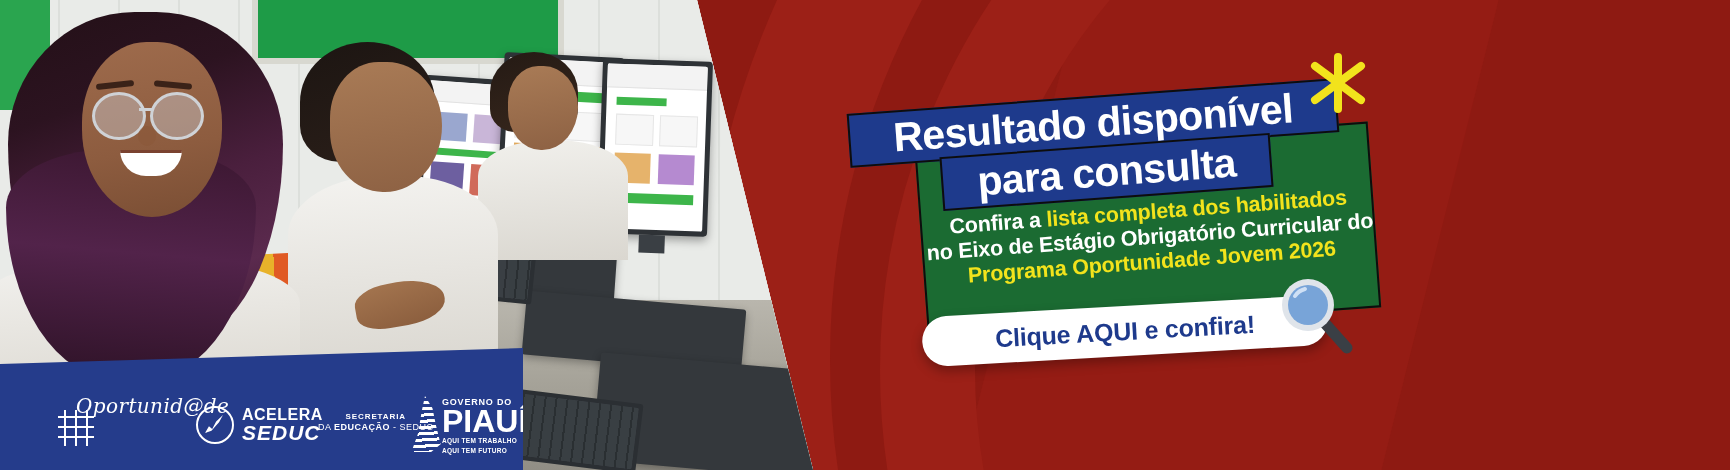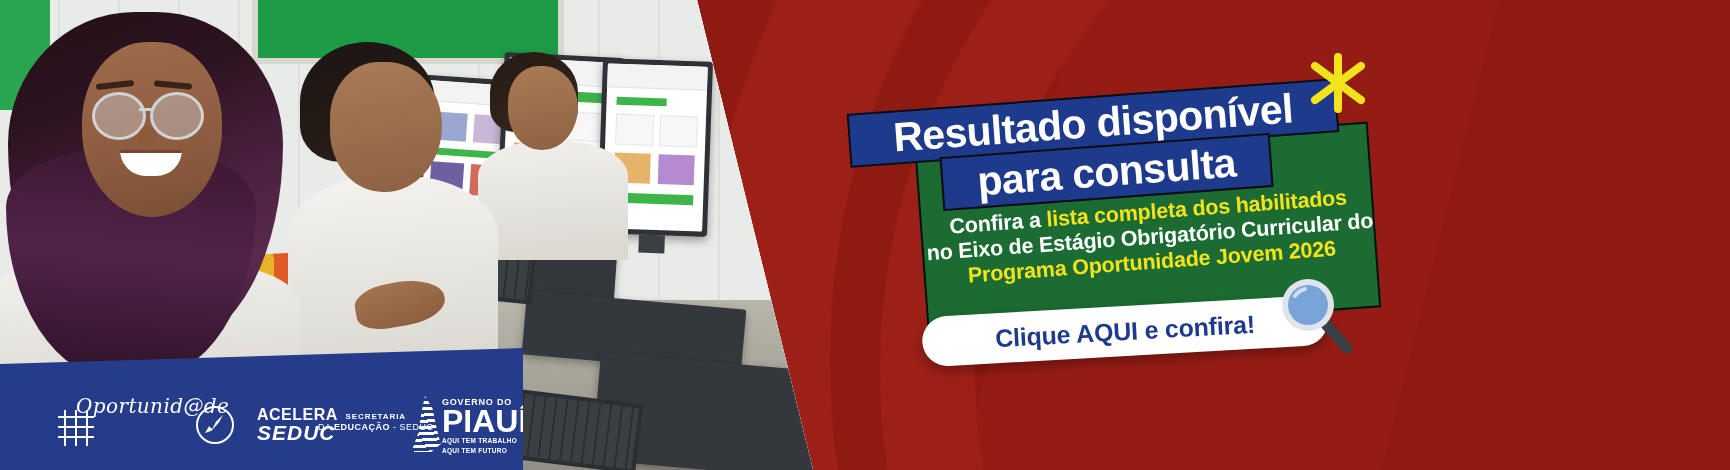--- a/index.html
+++ b/index.html
@@ -140,21 +140,21 @@
     background:
       linear-gradient(#fff,#fff) 0 6px/36px 2px no-repeat,
       linear-gradient(#fff,#fff) 0 16px/36px 2px no-repeat,
       linear-gradient(#fff,#fff) 0 26px/36px 2px no-repeat,
       linear-gradient(#fff,#fff) 6px 0/2px 36px no-repeat,
       linear-gradient(#fff,#fff) 17px 0/2px 36px no-repeat,
       linear-gradient(#fff,#fff) 28px 0/2px 36px no-repeat;
   }
 
   
-  #logo-as{left:196px;top:58px;display:flex;align-items:center;gap:23px;}
+  #logo-as{left:196px;top:58px;display:flex;align-items:center;gap:8px;}
   #logo-as .mark{
     width:34px;height:34px;border-radius:50%;border:2.5px solid #fff;
     position:relative;flex:0 0 auto;
   }
   #logo-as .mark::before{
     content:"";position:absolute;left:7px;top:7px;width:18px;height:18px;
     background:#fff;
     -webkit-clip-path:polygon(100% 0,62% 36%,40% 78%,22% 62%,0 100%,36% 88%,58% 62%,78% 40%);
     clip-path:polygon(100% 0,62% 36%,40% 78%,22% 62%,0 100%,36% 88%,58% 62%,78% 40%);
   }

